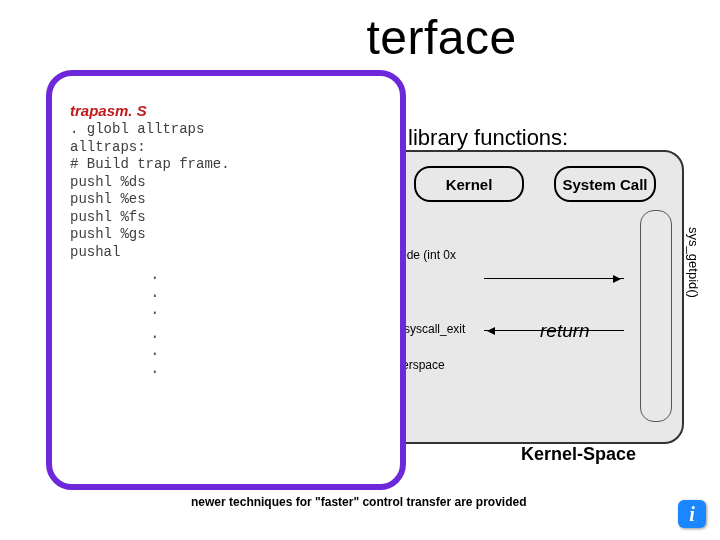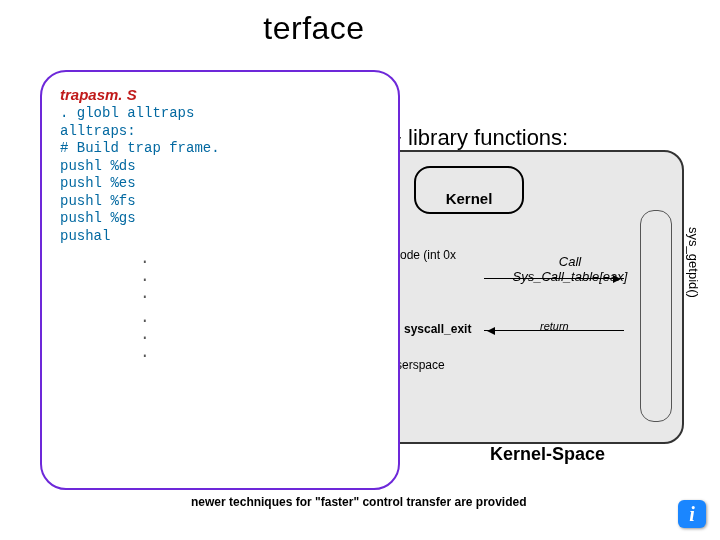--- a/index.html
+++ b/index.html
@@ -1,66 +1,64 @@
 <!DOCTYPE html>
 <html><head>
 <meta charset="utf-8">
 <style>
   html,body{margin:0;padding:0;width:720px;height:540px;font-family:Arial,Helvetica,sans-serif;background:#fff;overflow:hidden}
   .stage{position:relative;width:720px;height:540px}
-  .title{position:absolute;left:50px;top:10px;font-size:32px;font-weight:400;color:#000;letter-spacing:.5px}
+  .title{position:absolute;left:50px;top:10px;font-size:48px;font-weight:400;color:#000;letter-spacing:.5px}
   .subtitle{position:absolute;left:320px;top:125px;font-size:22px;color:#000}
   .kernel-panel{position:absolute;left:370px;top:150px;width:310px;height:290px;background:#e8e8e8;border:2px solid #333;border-radius:20px}
-  .kernel-sub{position:absolute;border:2px solid #000;border-radius:16px;text-align:center;font-weight:700;font-size:15px;padding-top:22px;box-sizing:border-box;height:48px}
+  .kernel-sub{position:absolute;border:2px solid #000;border-radius:16px;text-align:center;font-weight:700;font-size:15px;padding-top:8px;box-sizing:border-box;height:36px}
   #kbox{left:414px;top:166px;width:110px}
   #scbox{left:554px;top:166px;width:102px}
   .sys-call-col{position:absolute;left:640px;top:210px;width:30px;height:210px;border:1px solid #555;border-radius:14px}
   .vlabel{position:absolute;left:658px;top:255px;font-size:13px;transform:rotate(90deg);transform-origin:center;white-space:nowrap}
-  .klabel{position:absolute;left:490px;top:444px;font-weight:700;font-size:18px}
+  .klabel{position:absolute;left:521px;top:444px;font-weight:700;font-size:18px}
   .small{position:absolute;font-size:12px}
   #midtxt1{left:390px;top:248px}
-  #syscall-exit{left:404px;top:322px;font-weight:700;font-size:12px}
+  #syscall-exit{left:404px;top:322px;font-weight:400;font-size:12px}
   #userspace{left:376px;top:358px}
   .calltxt{position:absolute;left:510px;top:254px;font-style:italic;font-size:13px;text-align:center;width:120px}
-  .ret{position:absolute;left:540px;top:320px;font-style:italic;font-size:11px}
+  .ret{position:absolute;left:540px;top:320px;font-style:italic;font-size:19px}
   .arrow{position:absolute;height:0;border-top:1px solid #000}
   .arrow::after{content:"";position:absolute;right:-1px;top:-4px;border:4px solid transparent;border-left:8px solid #000}
   #ar1{left:484px;top:278px;width:140px}
   #ar2{left:484px;top:330px;width:140px;transform:scaleX(-1)}
-  .callout{position:absolute;left:40px;top:70px;width:360px;height:420px;background:#fff;border:2px solid #6d28d9;border-radius:26px;box-sizing:border-box;padding:14px 18px}
+  .callout{position:absolute;left:46px;top:70px;width:360px;height:420px;background:#fff;border:6px solid #6d28d9;border-radius:26px;box-sizing:border-box;padding:26px 18px}
   .callout .fname{color:#c01a1a;font-style:italic;font-weight:700;font-size:15px;margin-bottom:2px}
-  .callout pre{margin:0;font-family:"Courier New",monospace;font-size:14px;color:#0369a1;line-height:1.25;white-space:pre}
+  .callout pre{margin:0;font-family:"Courier New",monospace;font-size:14px;color:#404040;line-height:1.25;white-space:pre}
   .dots{margin:6px 0 6px 80px;font-family:"Courier New",monospace;color:#555;line-height:1.1}
   .footnote{position:absolute;left:55px;top:495px;width:560px;font-size:12px;font-weight:700;line-height:1.25}
   .info-icon{position:absolute;right:14px;bottom:12px;width:28px;height:28px;border-radius:6px;background:#1a86ff;color:#fff;font-family:Georgia,serif;font-style:italic;font-weight:700;font-size:20px;text-align:center;line-height:28px;box-shadow:1px 1px 3px rgba(0,0,0,.4)}
 </style>
 </head>
 <body>
 
 <div class="stage">
 
   <div class="title">
     <span style="visibility:hidden">System Call In</span><span>terface</span>
   </div>
 
   <div class="subtitle">h C/C++ library functions:</div>
 
   <div class="kernel-panel"></div>
   <div id="kbox" class="kernel-sub">Kernel</div>
+  <div id="scbox" class="kernel-sub">System Call</div>
   <div class="sys-call-col"></div>
   <div class="vlabel">sys_getpid()</div>
   <div class="klabel">Kernel-Space</div>
 
   <div id="midtxt1" class="small">mode (int 0x</div>
   <div id="syscall-exit" class="small">syscall_exit</div>
   <div id="userspace" class="small">e_userspace</div>
 
-  <div class="calltxt">
-    <span>Call</span><br><span>Sys_Call_table[eax]</span>
-  </div>
   <div class="ret">return</div>
   <div id="ar1" class="arrow"></div>
   <div id="ar2" class="arrow"></div>
 
   <div class="callout">
     <div class="fname">trapasm. S</div>
     <pre>. globl alltraps
 alltraps:
 # Build trap frame.
 pushl %ds

